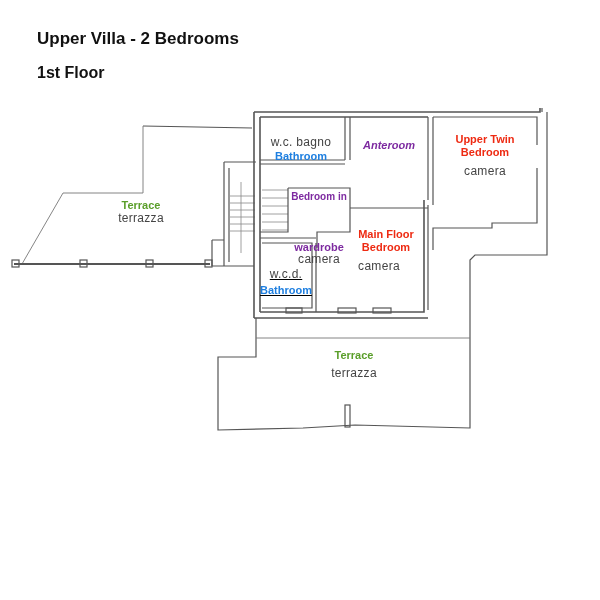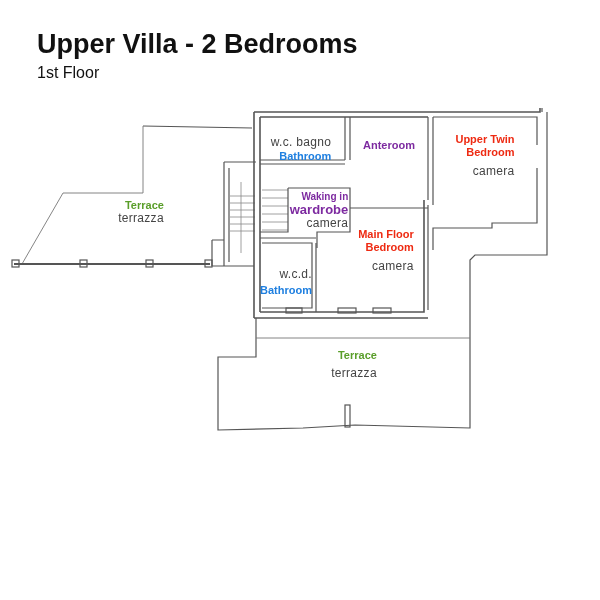--- a/index.html
+++ b/index.html
@@ -1,20 +1,20 @@
 <!DOCTYPE html>
 <html><head>
 <meta charset="utf-8">
 <style>
   html, body { margin: 0; padding: 0; background: #ffffff; }
   body { width: 600px; height: 600px; position: relative; overflow: hidden; font-family: "Liberation Sans", sans-serif; }
-  .title { position: absolute; left: 37px; top: 29px; font-size: 27px; font-weight: bold; color: #111; }
-  .subtitle { position: absolute; left: 37px; top: 64px; font-size: 16px; font-weight: normal; color: #111; }
+  .title { position: absolute; left: 37px; top: 29px; font-size: 17px; font-weight: bold; color: #111; }
+  .subtitle { position: absolute; left: 37px; top: 64px; font-size: 16px; font-weight: bold; color: #111; }
   svg.plan { position: absolute; left: 0; top: 0; }
-  .lbl { position: absolute; text-align: right; line-height: 1.15; white-space: nowrap; transform: translateX(-50%); }
+  .lbl { position: absolute; text-align: center; line-height: 1.15; white-space: nowrap; transform: translateX(-50%); }
   .en { font-weight: bold; font-size: 11px; }
   .it { font-size: 12px; color: #444; letter-spacing: 0.3px; }
   .green { color: #5a9e2a; }
   .blue { color: #1e7fe0; }
   .purple { color: #7d2aa0; }
   .red { color: #ee2a12; }
 </style>
 </head>
 <body>
 
@@ -67,43 +67,43 @@
 <div class="lbl" style="left:141px; top:199px;">
   <div class="en green">Terrace</div>
   <div class="it">terrazza</div>
 </div>
 
 <div class="lbl" style="left:301px; top:136px;">
   <div class="it">w.c. bagno</div>
   <div class="en blue">Bathroom</div>
 </div>
 
-<div class="lbl" style="left:389px; top:139px;">
+<div class="lbl" style="left:389px; top:139px;font-style:italic;">
   <div class="en purple">Anteroom</div>
 </div>
 
 <div class="lbl" style="left:485px; top:133px;">
   <div class="en red">Upper Twin</div>
   <div class="en red">Bedroom</div>
   <div class="it" style="margin-top:7px;">camera</div>
 </div>
 
 <div class="lbl" style="left:319px; top:191px;">
-  <div class="en purple" style="font-size:10px;">Waking in</div>
-  <div class="en purple" style="font-size:13px;">wardrobe</div>
+  <div class="en purple" style="font-size:10px;">Bedroom in</div>
+  <div class="en purple" style="font-size:11px;margin-top:38px;">wardrobe</div>
   <div class="it">camera</div>
 </div>
 
 <div class="lbl" style="left:386px; top:228px;">
   <div class="en red">Main Floor</div>
   <div class="en red">Bedroom</div>
   <div class="it" style="margin-top:7px; margin-left:-14px;">camera</div>
 </div>
 
-<div class="lbl" style="left:286px; top:268px;">
+<div class="lbl" style="left:286px; top:268px;text-decoration:underline;">
   <div class="it" style="margin-bottom:2px;">w.c.d.</div>
   <div class="en blue">Bathroom</div>
 </div>
 
 <div class="lbl" style="left:354px; top:349px;">
   <div class="en green">Terrace</div>
   <div class="it" style="margin-top:5px;">terrazza</div>
 </div>
 
 </body></html>

